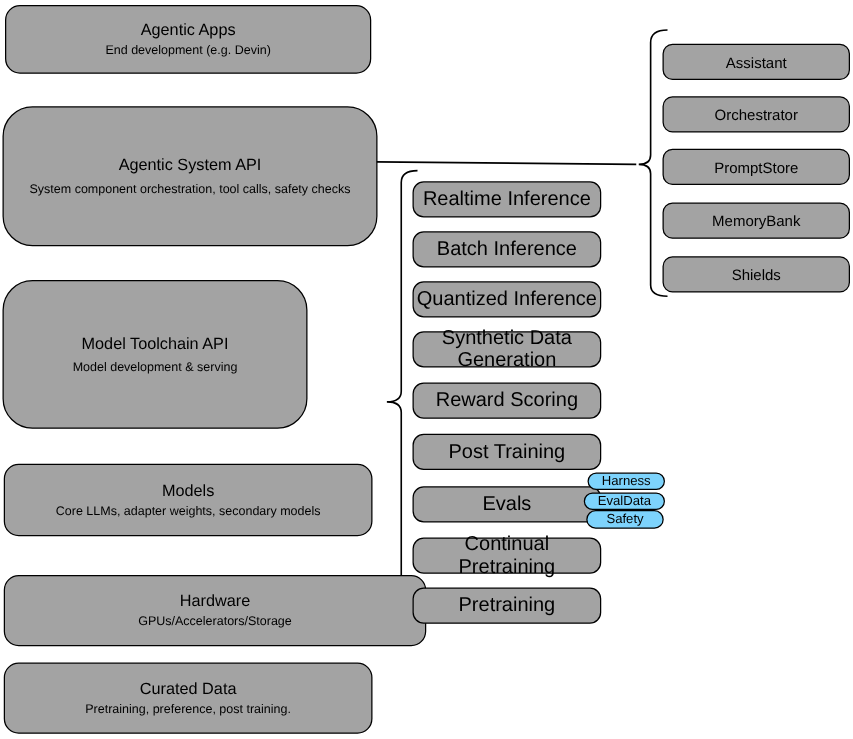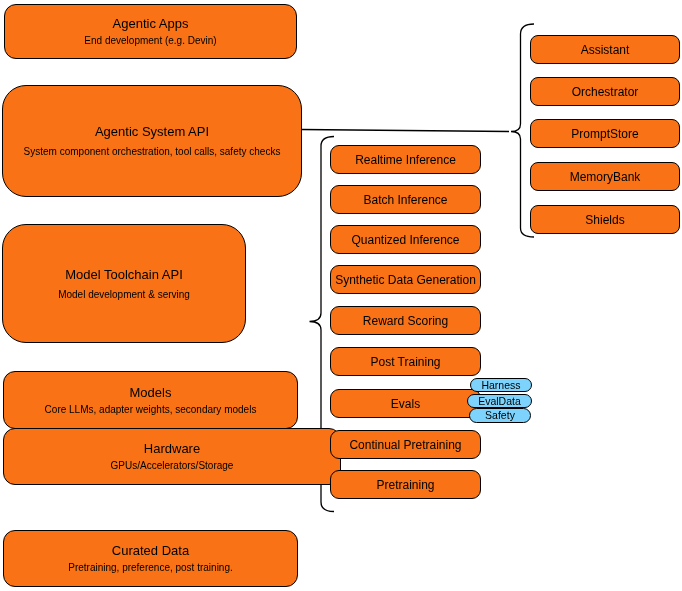--- a/index.html
+++ b/index.html
@@ -18,21 +18,21 @@
   }
   .svg-layer {
     position: absolute;
     left: 0; top: 0;
     width: 682px; height: 591px;
     z-index: 0;
   }
   .node {
     position: absolute;
     box-sizing: border-box;
-    background: #f97316;
+    background: #a3a3a3;
     border: 1.4px solid #000000;
     display: flex;
     align-items: center;
     justify-content: center;
     text-align: center;
     z-index: 1;
   }
   .stacked {
     flex-direction: column;
     gap: 4px;
@@ -44,21 +44,21 @@
   }
   .node .subtitle {
     font-size: 10px;
     line-height: 12px;
   }
   .mid-node {
     left: 330px;
     width: 151px;
     height: 29px;
     border-radius: 9px;
-    font-size: 12px;
+    font-size: 16px;
   }
   .right-node {
     left: 530px;
     width: 150px;
     height: 29px;
     border-radius: 8px;
     font-size: 12px;
   }
   .tag {
     position: absolute;
@@ -98,21 +98,21 @@
   <div class="node stacked big" style="left:2px; top:224px; width:244px; height:119px; border-radius:24px;">
     <div class="title">Model Toolchain API</div>
     <div class="subtitle">Model development &amp; serving</div>
   </div>
 
   <div class="node stacked" style="left:3px; top:371px; width:295px; height:58px; border-radius:12px;">
     <div class="title">Models</div>
     <div class="subtitle">Core LLMs, adapter weights, secondary models</div>
   </div>
 
-  <div class="node stacked" style="left:3px; top:428px; width:338px; height:57px; border-radius:12px;">
+  <div class="node stacked" style="left:3px; top:460px; width:338px; height:57px; border-radius:12px;">
     <div class="title">Hardware</div>
     <div class="subtitle">GPUs/Accelerators/Storage</div>
   </div>
 
   <div class="node stacked" style="left:3px; top:530px; width:295px; height:57px; border-radius:12px;">
     <div class="title">Curated Data</div>
     <div class="subtitle">Pretraining, preference, post training.</div>
   </div>
 
   <div class="node mid-node" style="top:145px;">Realtime Inference</div>

